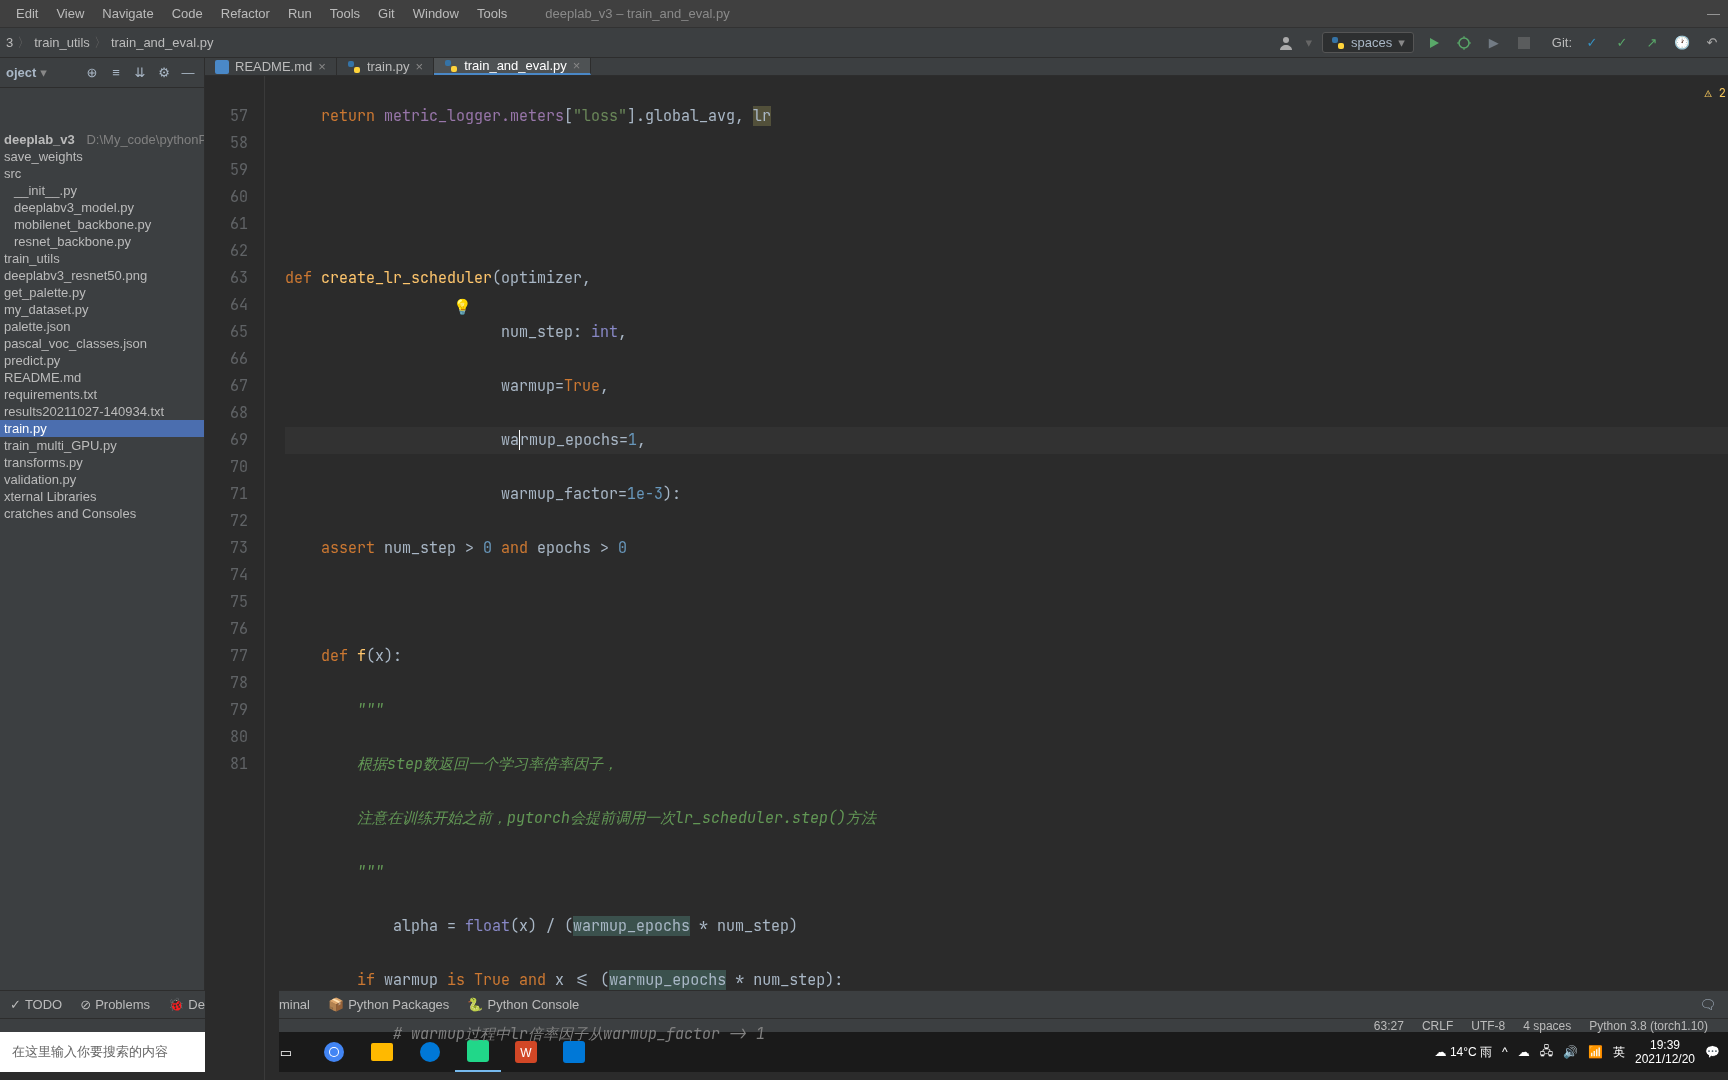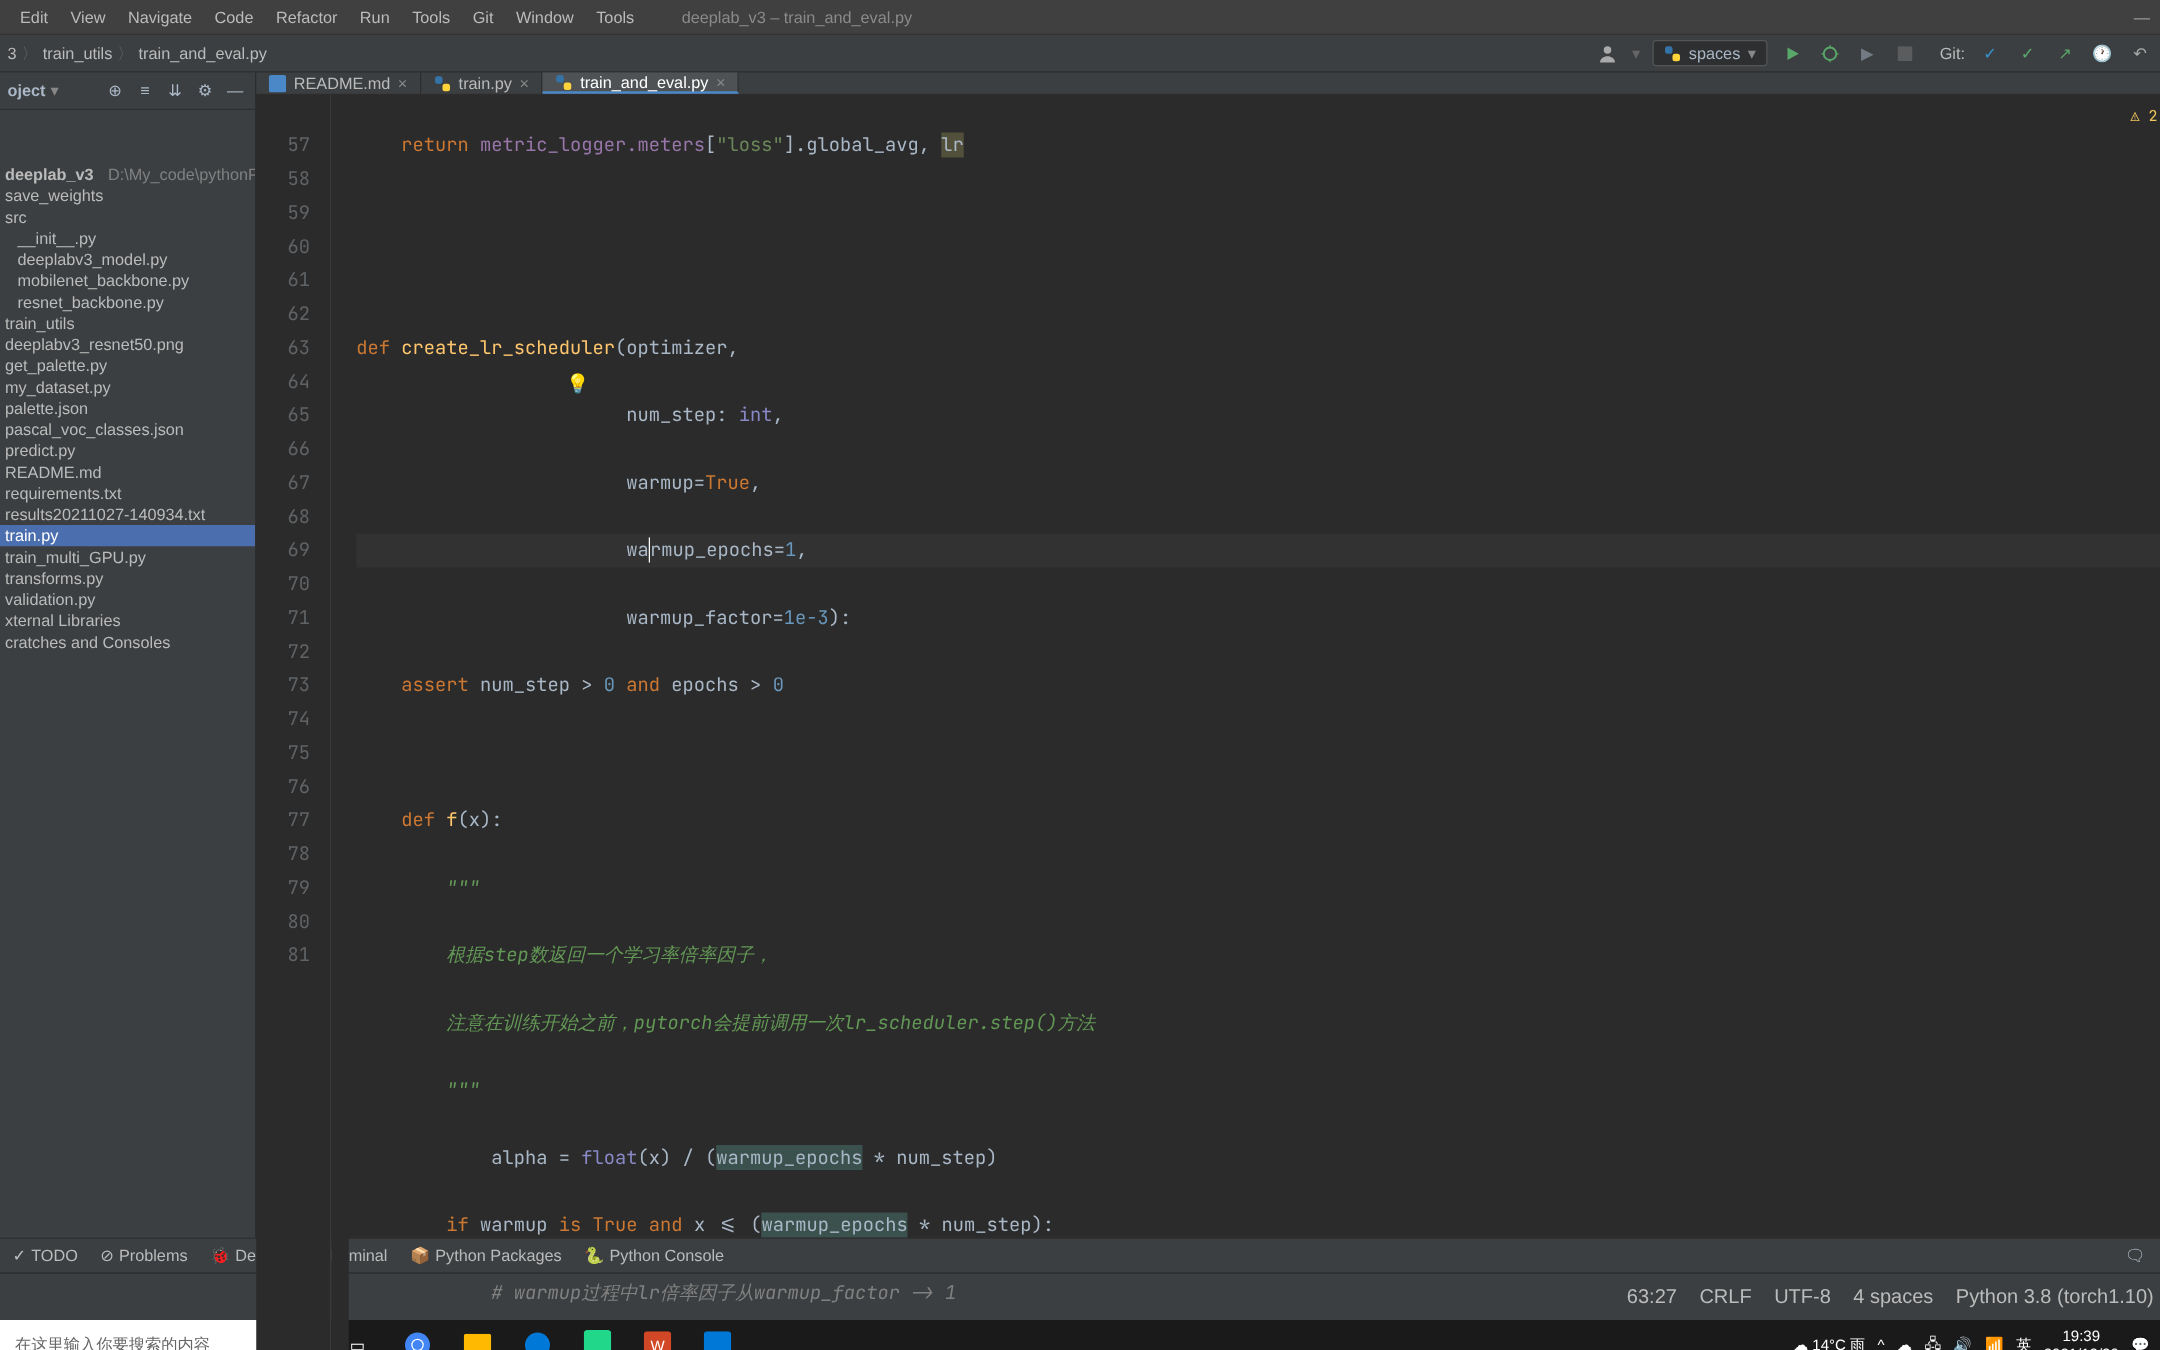--- a/index.html
+++ b/index.html
@@ -206,29 +206,29 @@
   padding: 0 10px;
 }
 .toolwindow-bar .tw {
   display: flex;
   align-items: center;
   gap: 4px;
   color: #bbbbbb;
   cursor: pointer;
 }
 .statusbar {
-  height: 38px;
+  height: 14px;
   background: #3c3f41;
   border-top: 1px solid #2d2d2d;
   display: flex;
   align-items: center;
-  padding: 0 5px;
+  padding: 0 20px;
   gap: 18px;
   color: #bbbbbb;
-  font-size: 16px;
+  font-size: 12px;
 }
 .statusbar .spacer { flex: 1; }
 .taskbar {
   height: 40px;
   background: #1a1a1a;
   display: flex;
   align-items: center;
   color: #fff;
 }
 .search-box {

